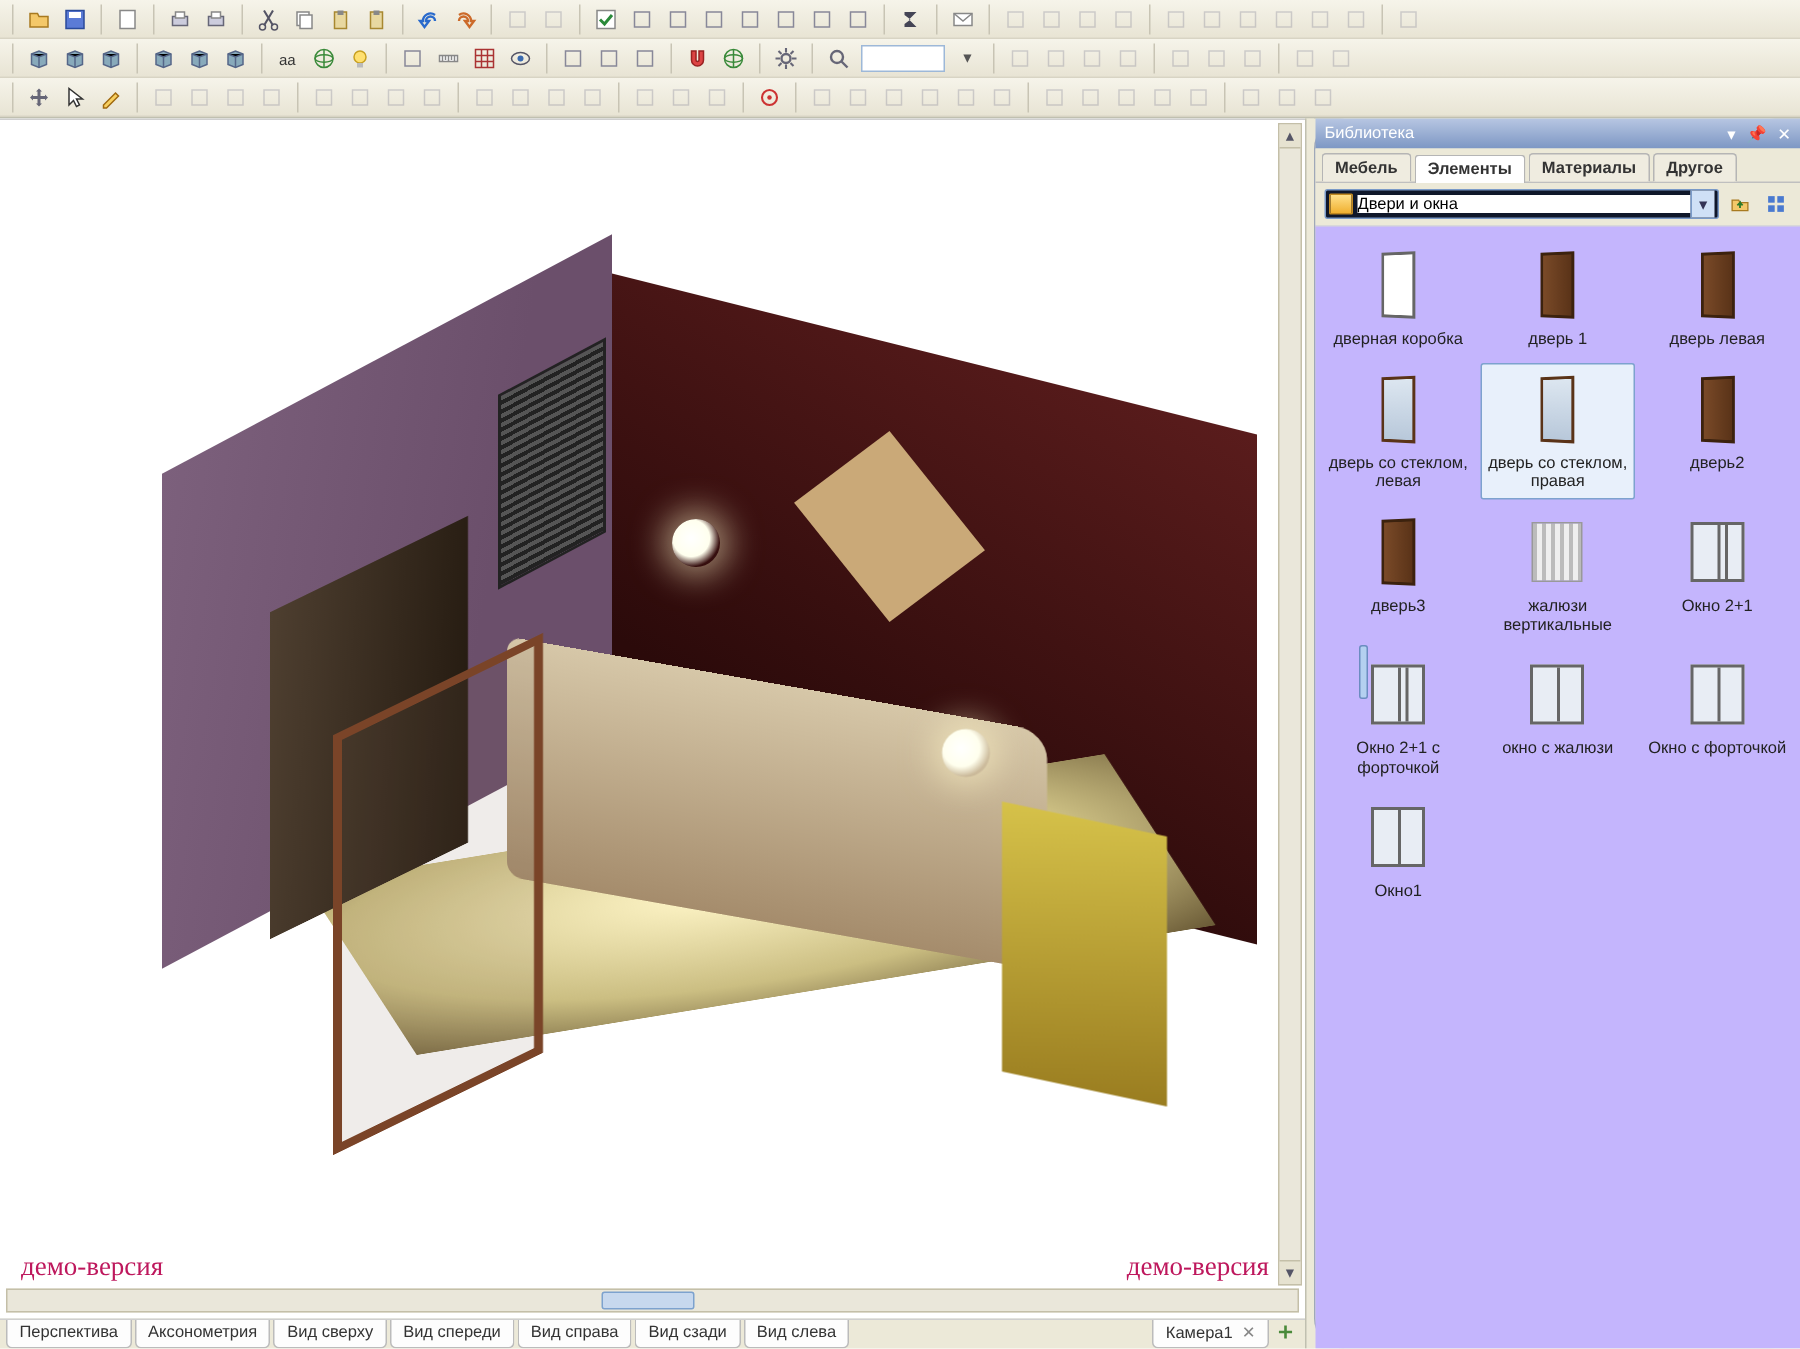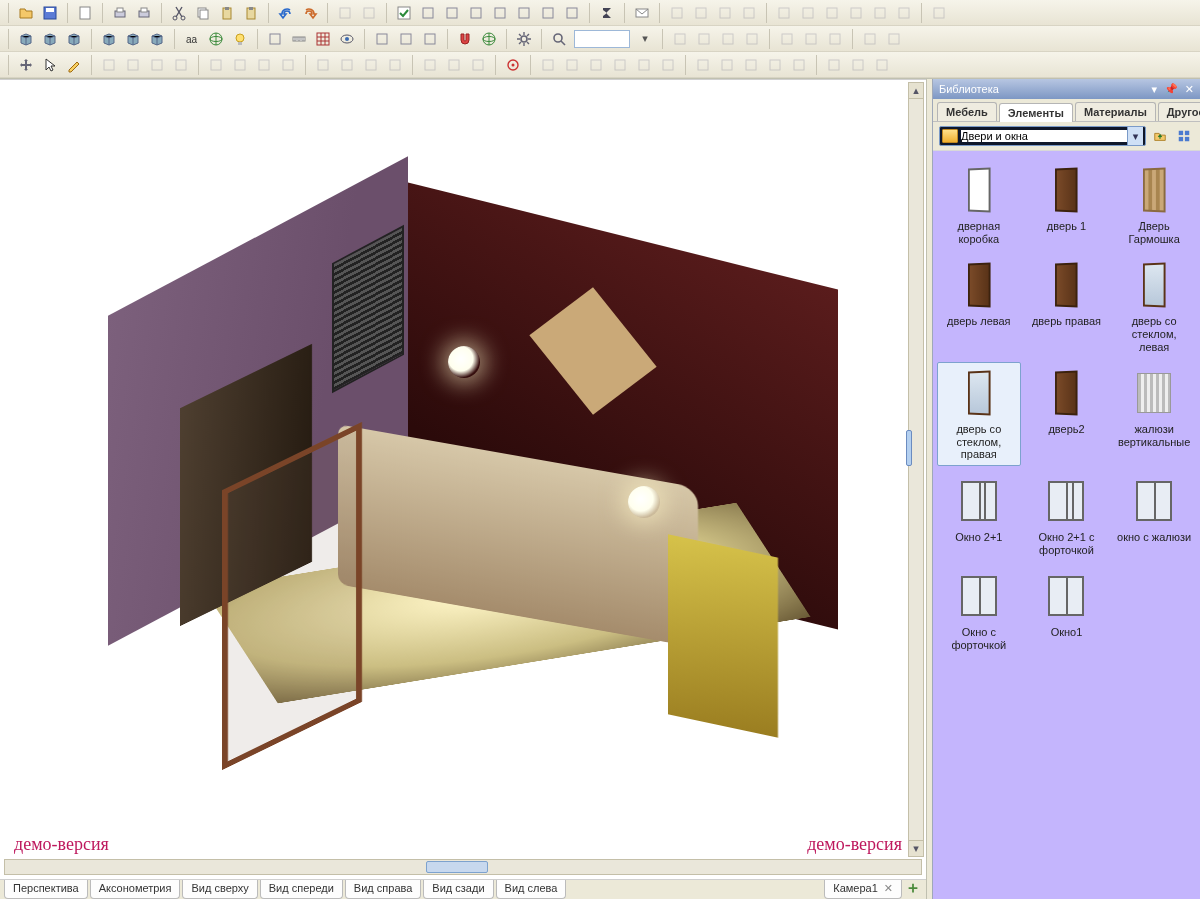--- a/index.html
+++ b/index.html
@@ -158,22 +158,22 @@
   }
   .viewtabs .spacer { flex: 1; }
   .vtab .x { margin-left: 6px; color: #888; }
   .vtab-add {
     width: 18px; height: 16px; display: flex; align-items: center; justify-content: center;
     color: #5a8a3a; font-weight: bold; cursor: pointer;
   }
 
   
   .library {
-    width: 268px; display: flex; flex-direction: column;
-    background: #ece9d8; border-left: 1px solid #9fa8b8;
+    width: 324px; display: flex; flex-direction: column;
+    background: #ece9d8; border-left: 1px solid #9fa8b8; border-radius: 20px;
   }
   .lib-title {
     height: 20px;
     background: linear-gradient(#b7c6e2, #7d97c4);
     color: #fff; font-size: 11px;
     display: flex; align-items: center; padding: 0 6px;
     justify-content: space-between;
   }
   .lib-title .win-btns span {
     margin-left: 4px; cursor: pointer;
@@ -985,53 +985,47 @@
           <div class="lib-label">дверная коробка</div>
         </div>
         <div class="lib-item">
           <div class="lib-thumb">
             <div class="door wood"></div>
           </div>
           <div class="lib-label">дверь 1</div>
         </div>
         <div class="lib-item">
           <div class="lib-thumb">
-            <div class="door fold"></div>
-          </div>
-          <div class="lib-label">Дверь Гармошка</div>
-        </div>
-        <div class="lib-item">
-          <div class="lib-thumb">
             <div class="door wood"></div>
           </div>
           <div class="lib-label">дверь левая</div>
         </div>
         <div class="lib-item">
           <div class="lib-thumb">
+            <div class="door glass"></div>
+          </div>
+          <div class="lib-label">дверь со стеклом, левая</div>
+        </div>
+        <div class="lib-item selected">
+          <div class="lib-thumb">
+            <div class="door glass"></div>
+          </div>
+          <div class="lib-label">дверь со стеклом, правая</div>
+        </div>
+        <div class="lib-item">
+          <div class="lib-thumb">
             <div class="door wood"></div>
           </div>
-          <div class="lib-label">дверь правая</div>
-        </div>
-        <div class="lib-item">
-          <div class="lib-thumb">
-            <div class="door glass"></div>
-          </div>
-          <div class="lib-label">дверь со стеклом, левая</div>
-        </div>
-        <div class="lib-item selected">
-          <div class="lib-thumb">
-            <div class="door glass"></div>
-          </div>
-          <div class="lib-label">дверь со стеклом, правая</div>
+          <div class="lib-label">дверь2</div>
         </div>
         <div class="lib-item">
           <div class="lib-thumb">
             <div class="door wood"></div>
           </div>
-          <div class="lib-label">дверь2</div>
+          <div class="lib-label">дверь3</div>
         </div>
         <div class="lib-item">
           <div class="lib-thumb">
             <div class="vblinds"></div>
           </div>
           <div class="lib-label">жалюзи вертикальные</div>
         </div>
         <div class="lib-item">
           <div class="lib-thumb">
             <div class="window tri"></div>

